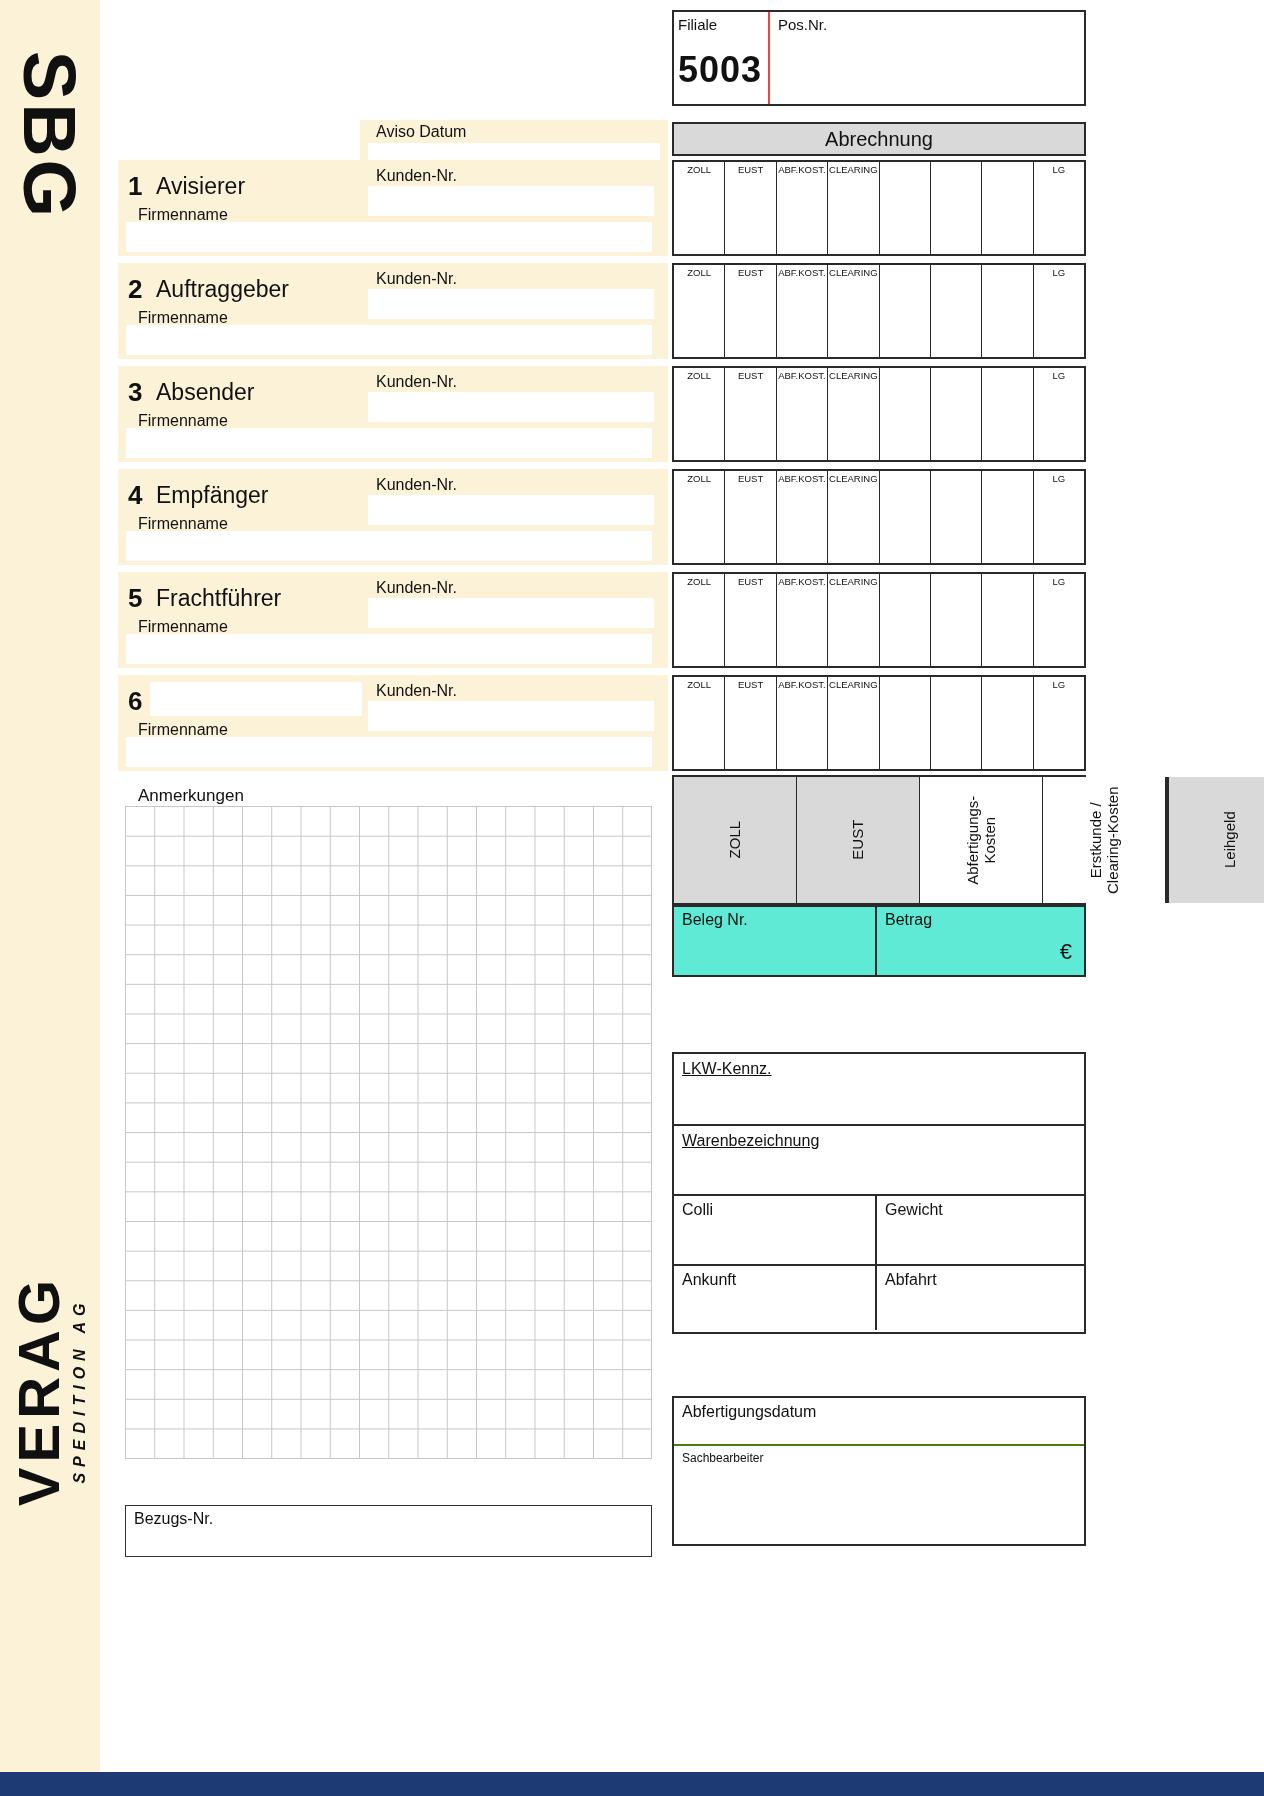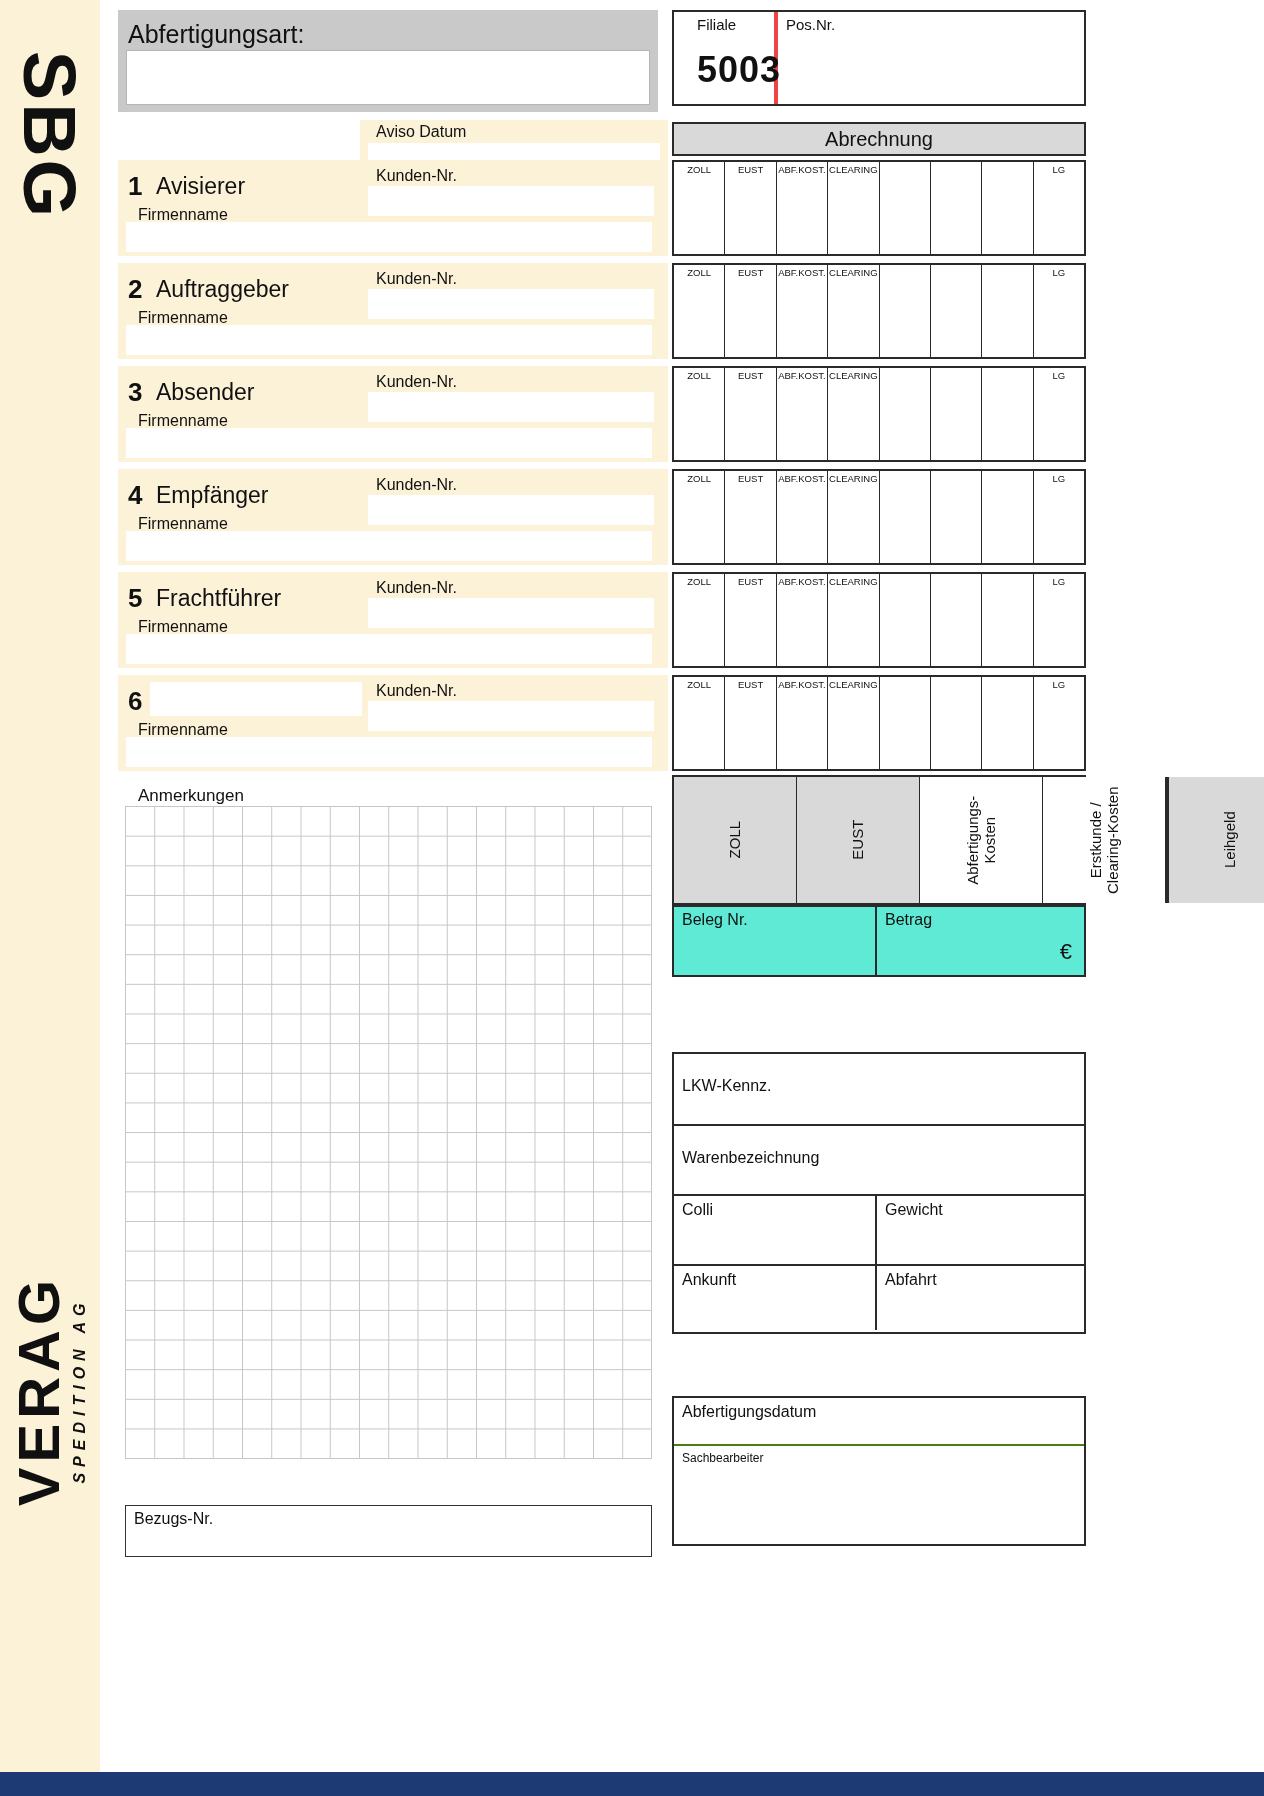--- a/index.html
+++ b/index.html
@@ -15,21 +15,21 @@
   .verag-box { left:0; top:1225px; width:100px; height:330px; }
   .verag-inner { transform:rotate(-90deg); text-align:center; white-space:nowrap; }
   .verag-main { font-size:58px; font-weight:800; letter-spacing:5px; color:#101010; line-height:1; }
   .verag-sub { font-size:16px; font-weight:700; font-style:italic; letter-spacing:6px; margin-top:3px; color:#101010; }
 
   
   .abf-box { position:absolute; left:118px; top:10px; width:540px; height:102px; background:#c9c9c9; }
   .abf-label { position:absolute; left:10px; top:10px; font-size:25px; color:#111; }
   .abf-input { position:absolute; left:8px; top:40px; width:524px; height:55px; background:#fff; border:1px solid #b5b5b5; }
   .filiale-pos { position:absolute; left:672px; top:10px; width:414px; height:96px; border:2px solid #2a2a2a; display:flex; background:#fff; }
-  .filiale-cell { width:104px; border-right:4px solid #ef4444; padding:4px 23px; }
+  .filiale-cell { width:96px; border-right:2px solid #ef4444; padding:4px 4px; }
   .filiale-label { font-size:15px; }
   .filiale-value { font-size:36px; font-weight:700; margin-top:16px; letter-spacing:1px; }
   .pos-cell { flex:1; padding:4px 8px; }
   .pos-label { font-size:15px; }
 
   
   .aviso-panel { position:absolute; left:360px; top:120px; width:308px; height:42px; background:#fcf2d8; }
   .aviso-label { position:absolute; left:16px; top:3px; font-size:16px; }
   .aviso-input { position:absolute; left:8px; top:23px; width:292px; height:17px; background:#fff; }
 
@@ -75,21 +75,21 @@
                 linear-gradient(to bottom, #c6c6c6 1px, transparent 1px);
               background-size:29.25px 29.65px;
               border-right:1px solid #c6c6c6; border-bottom:1px solid #c6c6c6; background-color:#fff; }
 
   
   .bezugs-box { position:absolute; left:125px; top:1505px; width:527px; height:52px; border:1.5px solid #333; background:#fff; }
   .bezugs-label { position:absolute; left:8px; top:4px; font-size:16px; }
 
   
   .ship-box { position:absolute; left:672px; top:1052px; width:414px; height:282px; border:2px solid #2a2a2a; background:#fff; }
-  .ship-row-full { width:100%; border-bottom:2px solid #2a2a2a; padding:23px 8px; font-size:16px; }
+  .ship-row-full { width:100%; border-bottom:2px solid #2a2a2a; padding:6px 8px; font-size:16px;text-decoration:underline; }
   .ship-r1 { height:72px; }
   .ship-r2 { height:70px; }
   .ship-split { display:flex; border-bottom:2px solid #2a2a2a; height:70px; }
   .ship-split.last { border-bottom:none; height:64px; }
   .ship-cell-l { width:203px; border-right:2px solid #2a2a2a; padding:5px 8px; font-size:16px; }
   .ship-cell-r { flex:1; padding:5px 8px; font-size:16px; }
 
   
   .proc-box { position:absolute; left:672px; top:1396px; width:414px; height:150px; border:2px solid #2a2a2a; background:#fff; }
   .proc-r1 { height:48px; border-bottom:2px solid #4d7c0f; padding:5px 8px; font-size:16px; }
@@ -105,24 +105,20 @@
     <div class="sbg-text">SBG</div>
   </div>
   <div class="logo-box verag-box">
     <div class="verag-inner">
       <div class="verag-main">VERAG</div>
       <div class="verag-sub">SPEDITION AG</div>
     </div>
   </div>
   <div class="navy-bar"></div>
 
-  <div class="abf-box">
-    <div class="abf-label">Abfertigungsart:</div>
-    <div class="abf-input"></div>
-  </div>
   <div class="filiale-pos">
     <div class="filiale-cell">
       <div class="filiale-label">Filiale</div>
       <div class="filiale-value">5003</div>
     </div>
     <div class="pos-cell">
       <div class="pos-label">Pos.Nr.</div>
     </div>
   </div>
 

